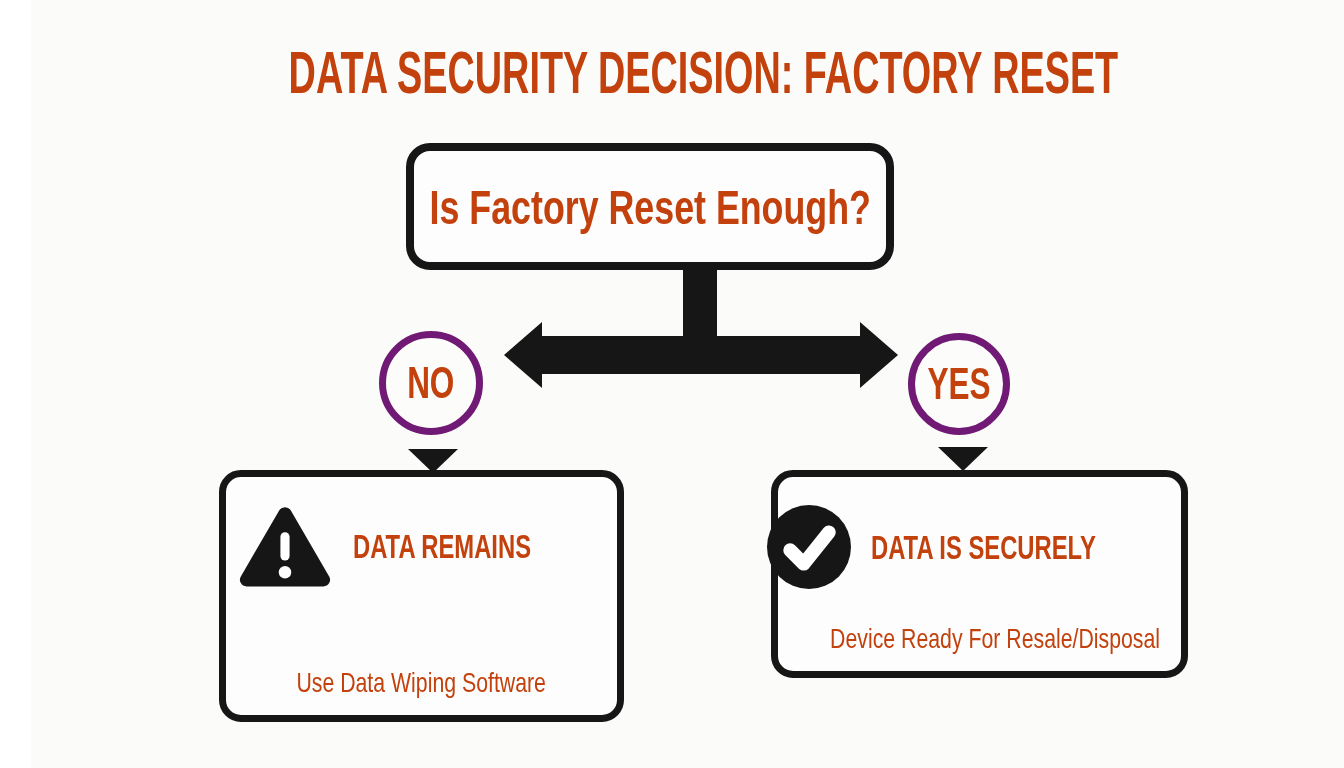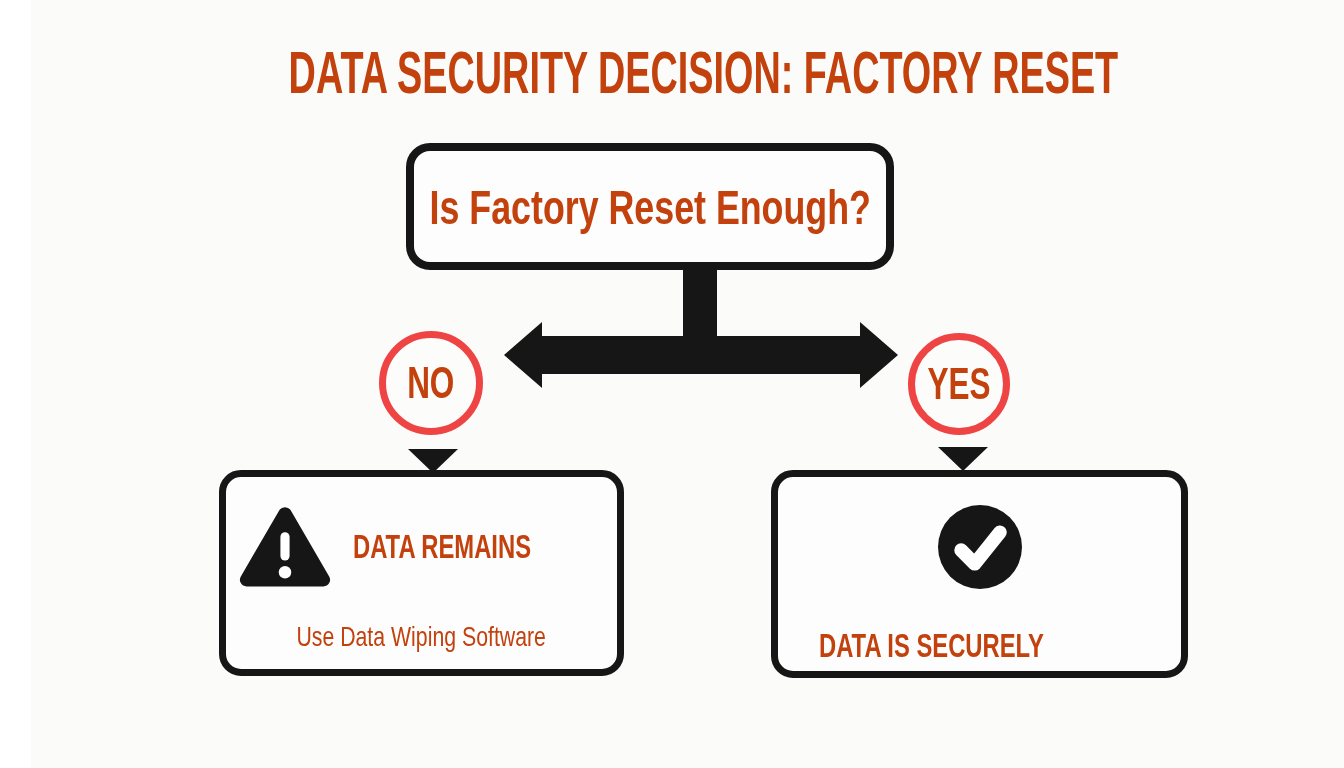--- a/index.html
+++ b/index.html
@@ -45,49 +45,49 @@
   .split-arrow .shaft{
     position:absolute;left:32px;right:32px;top:14px;height:38px;background:#161616;
   }
   .split-arrow .head{position:absolute;width:0;height:0;top:0;
     border-top:33px solid transparent;border-bottom:33px solid transparent;}
   .split-arrow .head.left{left:0;border-right:38px solid #161616;}
   .split-arrow .head.right{right:0;border-left:38px solid #161616;}
 
   .branch-circle{
     position:absolute;box-sizing:border-box;
-    border:7px solid #ef4444;border-radius:50%;
+    border:7px solid #701a75;border-radius:50%;
     background:#fcfcfb;
     display:flex;align-items:center;justify-content:center;
     font-size:45px;font-weight:700;
   }
   .branch-circle.no{left:348px;top:331px;width:104px;height:104px;}
   .branch-circle.yes{left:877px;top:333px;width:102px;height:102px;}
 
   .down-tri{
     position:absolute;width:0;height:0;
     border-left:25px solid transparent;border-right:25px solid transparent;
     border-top:24px solid #161616;
   }
   .down-tri.no-t{left:377px;top:449px;}
   .down-tri.yes-t{left:907px;top:447px;}
 
   .result-box{
     position:absolute;box-sizing:border-box;
     border:7px solid #161616;border-radius:22px;
     background:#fdfdfd;
   }
-  .result-box.no-box{left:188px;top:470px;width:405px;height:206px;}
+  .result-box.no-box{left:188px;top:470px;width:405px;height:252px;}
   .result-box.yes-box{left:740px;top:470px;width:417px;height:208px;}
 
   .result-row{
     display:flex;align-items:center;justify-content:center;
   }
   .no-box .result-row{margin-top:24px;gap:18px;}
-  .yes-box .result-row{margin-top:28px;gap:40px;flex-direction:column;}
+  .yes-box .result-row{margin-top:28px;gap:20px;}
 
   .result-heading{
     text-align:left;font-weight:700;font-size:34px;line-height:33px;
   }
   .result-heading .cond{--sx:.70;}
 
   .result-subtext{
     position:absolute;left:0;right:0;bottom:16px;
     text-align:center;font-weight:400;font-size:28px;
   }
@@ -148,15 +148,18 @@
       <span class="icon-wrap">
         <svg width="84" height="84" viewBox="0 0 80 80" aria-hidden="true">
           <circle cx="40" cy="40" r="40" fill="#161616"></circle>
           <path d="M22 43 l13 13 L59 26" stroke="#ffffff" stroke-width="13" fill="none" stroke-linecap="round" stroke-linejoin="round"></path>
         </svg>
       </span>
       <div class="result-heading">
         <div><span class="cond from-left">DATA IS SECURELY</span></div>
       </div>
     </div>
+    <div class="result-subtext">
+      <span class="cond">Device Ready For Resale/Disposal</span>
+    </div>
   </div>
 
 </div>
 
 </body></html>

